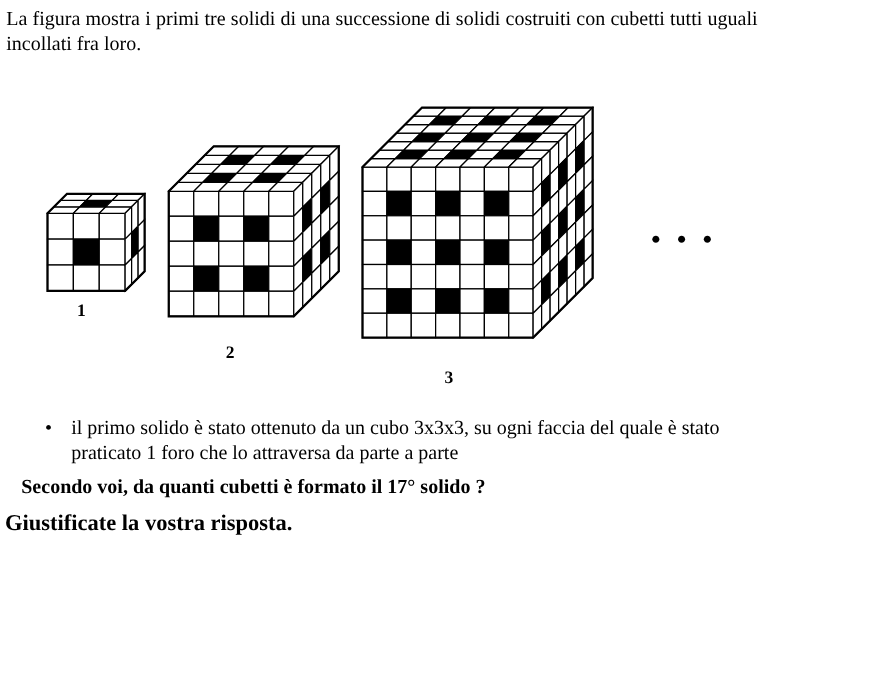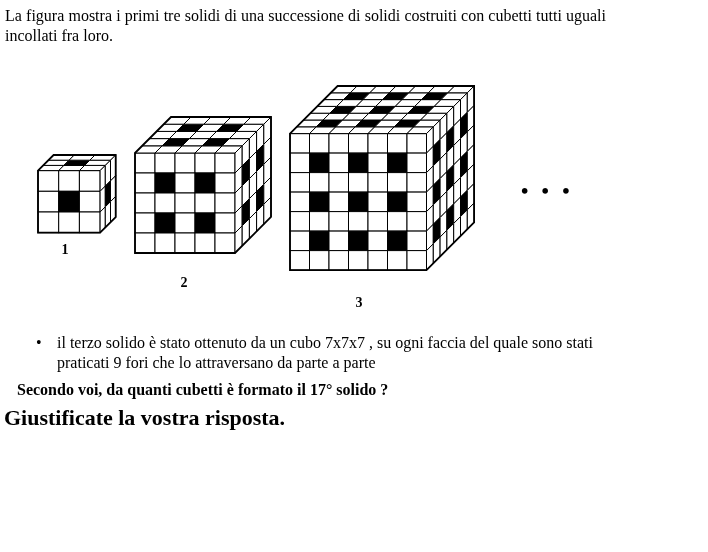--- a/index.html
+++ b/index.html
@@ -7,21 +7,21 @@
   .page{position:relative;width:624px;height:552px;background:#fff;overflow:hidden;}
   .intro{margin:0;padding:6px 18px 0 5px;font-size:16px;line-height:20px;text-align:justify;}
   .figure{position:relative;height:287px;}
   .figure svg{position:absolute;}
   .solid-label{position:absolute;transform:translateX(-50%);font-weight:bold;font-size:14px;line-height:14px;}
   .dots{position:absolute;left:521px;top:134px;font-size:21px;font-weight:bold;letter-spacing:4px;line-height:22px;}
   ul.bullets{margin:0 18px 0 0;padding:0 0 0 57px;list-style:none;}
   ul.bullets li{position:relative;font-size:16px;line-height:20px;}
   ul.bullets li::before{content:"\2022";position:absolute;left:-21px;top:0;font-size:16px;}
   .question{margin:7px 0 0;padding:0 10px 0 17px;font-weight:bold;font-size:16px;line-height:20px;}
-  .closing{margin:8px 0 0;padding:0 10px 0 4px;font-weight:bold;font-size:22px;line-height:20px;}
+  .closing{margin:8px 0 0;padding:0 10px 0 4px;font-weight:bold;font-size:18px;line-height:20px;}
 </style>
 </head>
 <body>
 
 <div class="page">
 
   <p class="intro">La figura mostra i primi tre solidi di una successione di solidi costruiti con cubetti tutti uguali incollati fra loro.</p>
 
   <div class="figure" id="figure">
     <div class="dots">• • •</div>
@@ -289,19 +289,19 @@
           <polygon points="165.7,139.4 172.5,132.6 172.5,152.1 165.7,158.9" fill="#ffffff"></polygon>
           <polygon points="172.5,132.6 179.3,125.8 179.3,145.3 172.5,152.1" fill="#ffffff"></polygon>
           <polygon points="179.3,125.8 186.1,119 186.1,138.5 179.3,145.3" fill="#ffffff"></polygon>
           <polygon points="2,49.6 49.6,2 186.1,2 186.1,138.5 138.5,186.1 2,186.1" fill="none" stroke-width="1.8"></polygon>
         </g>
       </svg>
       <div class="solid-label" style="left: 359px; top: 250px;">3</div>
     </div>
 
   <ul class="bullets">
-    <li>il terzo solido è stato ottenuto da un cubo 7x7x7 , su ogni faccia del quale sono stati praticati 9 fori che lo attraversano da parte a parte</li>
+    <li>il primo solido è stato ottenuto da un cubo 3x3x3, su ogni faccia del quale è stato praticato 1 foro che lo attraversa da parte a parte</li>
   </ul>
 
   <p class="question">Secondo voi, da quanti cubetti è formato il 17° solido ?</p>
   <p class="closing">Giustificate la vostra risposta.</p>
 
 </div>
 
 </body></html>

